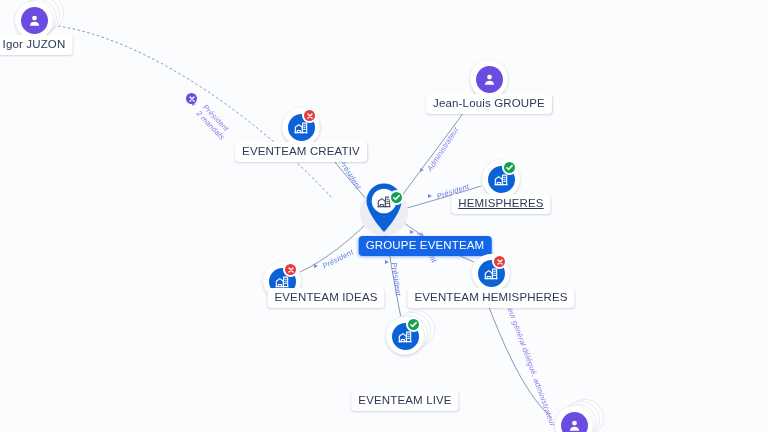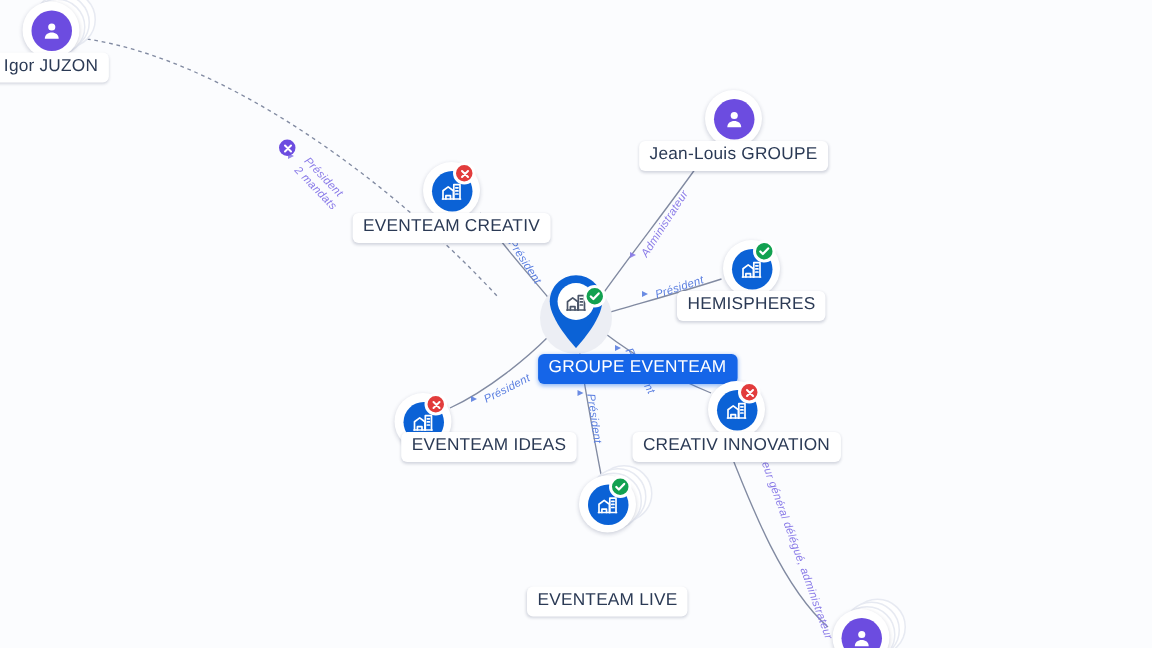--- a/index.html
+++ b/index.html
@@ -241,21 +241,21 @@
               <path d="M16.3 9.3h2.2M16.3 12.4h2.2M16.3 15.5h2.2"></path>
             </svg>
           </div>
         </div>
         <div class="badge ok">
           <svg width="9" height="9" viewBox="0 0 24 24" fill="none" stroke="#ffffff" stroke-width="4" stroke-linecap="round" stroke-linejoin="round">
             <path d="M5 12.5l4.5 4.5L19 7"></path>
           </svg>
         </div>
       </div>
-      <div class="node-label" style="left: 501px; top: 194px;">HEMISPHERES</div>
+      <div class="node-label" style="left: 501px; top: 194px; text-decoration: underline;">HEMISPHERES</div>
       <div class="node" style="left: 384px; top: 212px;">
         <div class="pin-halo" style="left: -24px; top: -24px;"></div>
         <div class="pin-wrap"><svg width="40" height="52" viewBox="0 0 40 52">
             <path d="M20 1.5C10.3 1.5 2.5 9.3 2.5 19c0 12.4 17.5 31 17.5 31S37.5 31.4 37.5 19c0-9.7-7.8-17.5-17.5-17.5z" fill="#0b62d6"></path>
             <circle cx="20" cy="19" r="12.3" fill="#ffffff"></circle>
           </svg><div style="position:absolute;left:12px;top:11px;"><svg width="16" height="16" viewBox="0 0 24 24" fill="none" stroke="#4a5568" stroke-width="1.7" stroke-linejoin="round" stroke-linecap="round">
               <path d="M3 20.5h18"></path>
               <path d="M3.5 20.5v-8.2l5.2-3.9 5.2 3.9v8.2"></path>
               <path d="M6.4 20.5v-3.3h4.6v3.3"></path>
               <path d="M14.3 20.5V6.2h6.2v14.3"></path>
@@ -298,21 +298,21 @@
               <path d="M16.3 9.3h2.2M16.3 12.4h2.2M16.3 15.5h2.2"></path>
             </svg>
           </div>
         </div>
         <div class="badge ko">
           <svg width="8" height="8" viewBox="0 0 24 24" fill="none" stroke="#ffffff" stroke-width="4" stroke-linecap="round">
             <path d="M6 6l12 12M18 6L6 18"></path>
           </svg>
         </div>
       </div>
-      <div class="node-label" style="left: 491px; top: 288px;">CREATIV INNOVATION</div>
+      <div class="node-label" style="left: 491px; top: 288px;">EVENTEAM HEMISPHERES</div>
       <div class="node" style="left: 405px; top: 336px;">
         <div class="stack-ring" style="left: -8.5px; top: -26.5px;"></div>
         <div class="stack-ring" style="left: -12px; top: -24px;"></div>
         <div class="stack-ring" style="left: -15.5px; top: -21.5px;"></div>
         <div class="node-circle">
           <div class="node-inner company">
             <svg width="16" height="16" viewBox="0 0 24 24" fill="none" stroke="#ffffff" stroke-width="1.7" stroke-linejoin="round" stroke-linecap="round">
               <path d="M3 20.5h18"></path>
               <path d="M3.5 20.5v-8.2l5.2-3.9 5.2 3.9v8.2"></path>
               <path d="M6.4 20.5v-3.3h4.6v3.3"></path>

